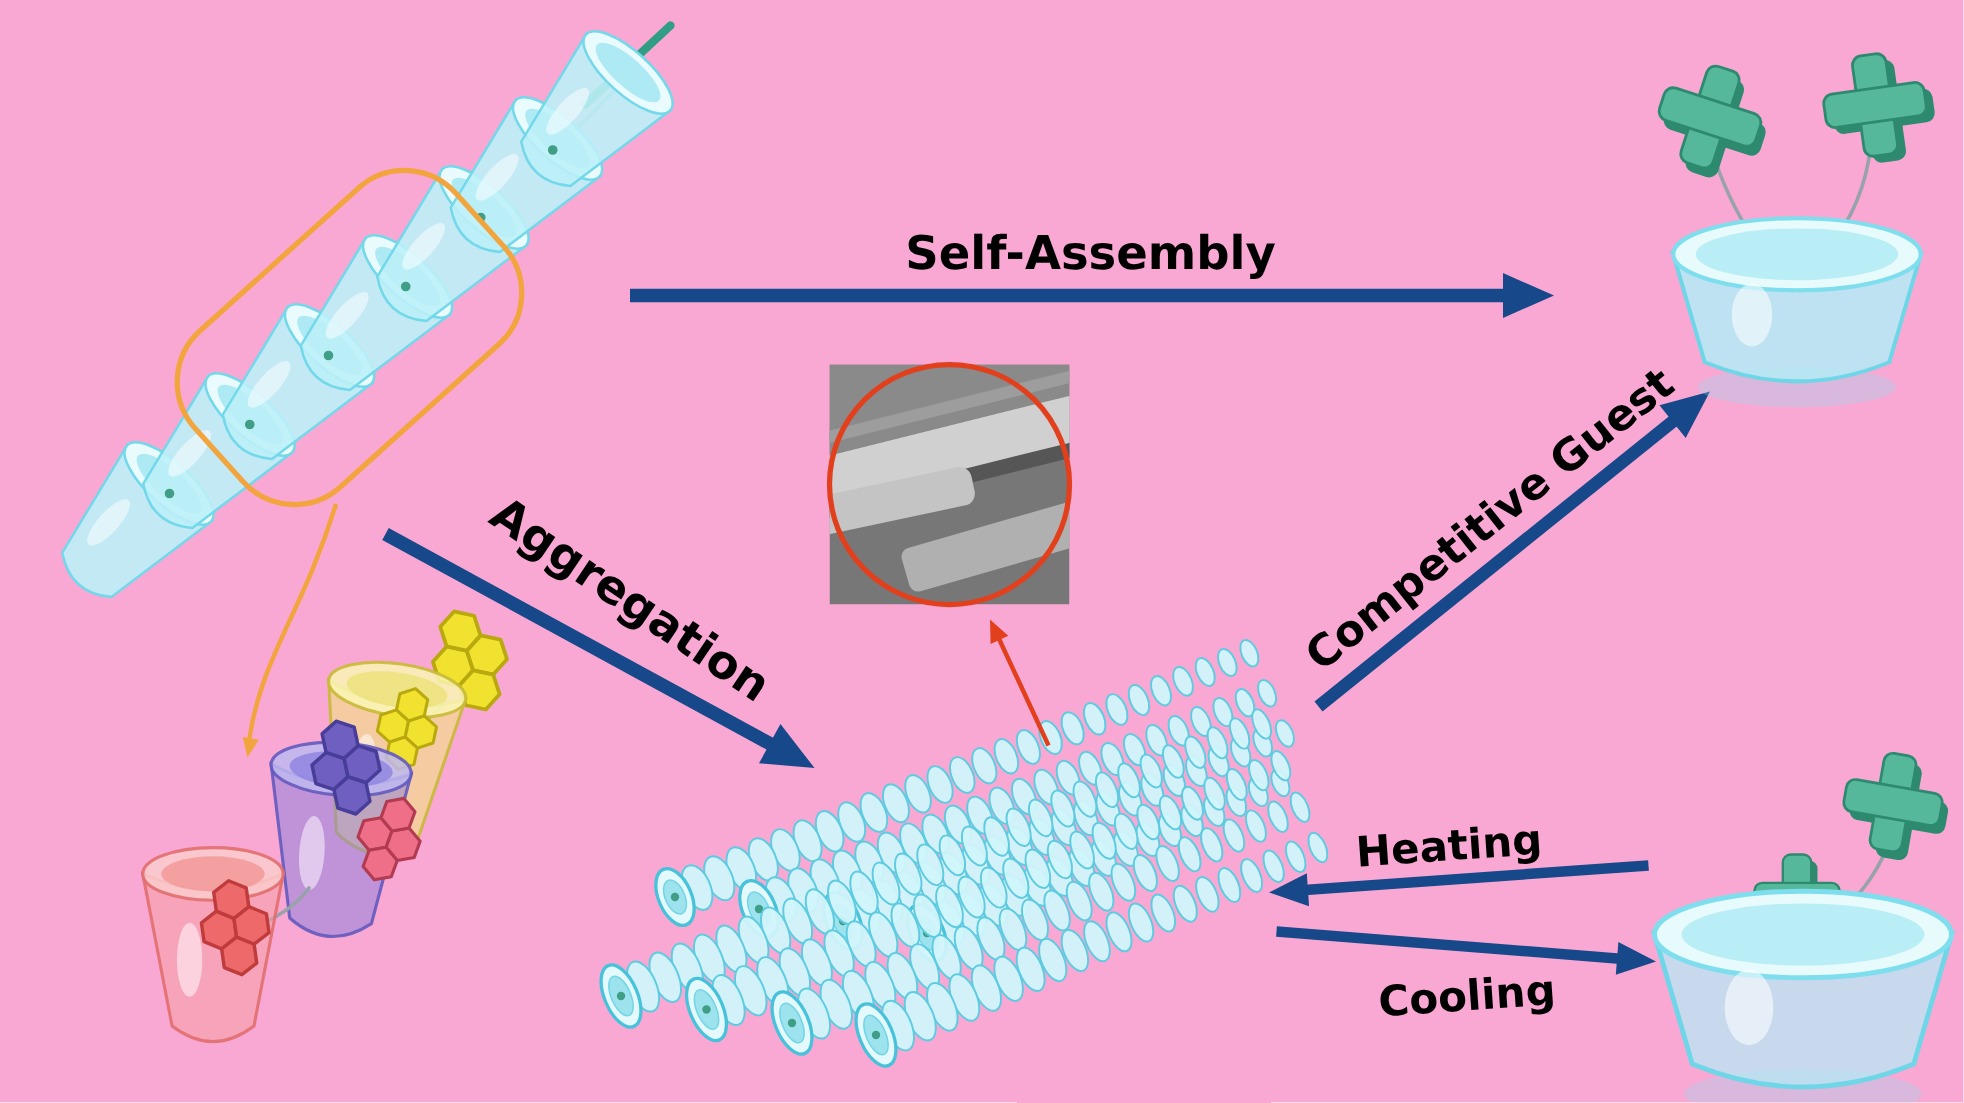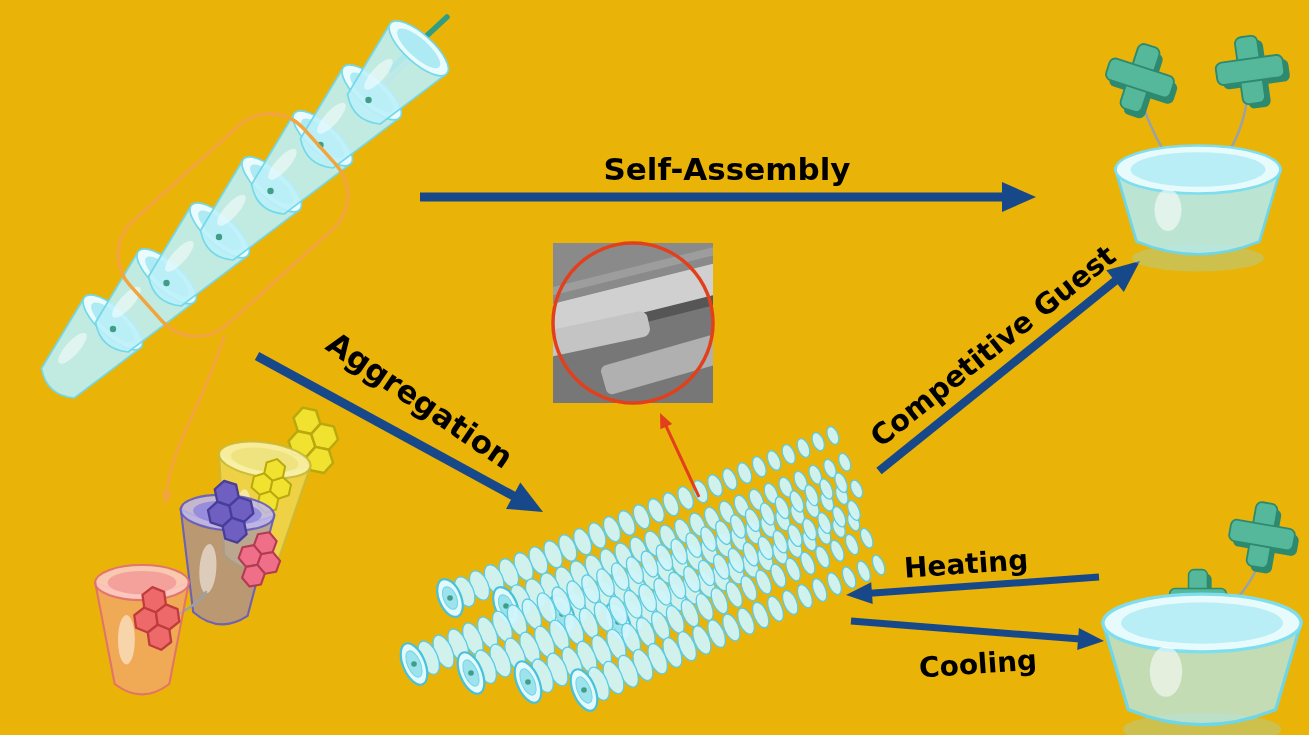--- a/index.html
+++ b/index.html
@@ -1,17 +1,17 @@
 <!DOCTYPE html>
 <html><head>
 <meta charset="utf-8">
 <style>
   html,body{margin:0;padding:0;background:#fff;}
   #canvas{
-    position:relative;width:1309px;height:735px;background:#eab308;
+    position:relative;width:1309px;height:735px;background:#f9a8d4;
     overflow:hidden;font-family:"DejaVu Sans","Liberation Sans",sans-serif;
   }
   #art{position:absolute;left:0;top:0;}
   .label{
     position:absolute;font-weight:bold;color:#000;white-space:nowrap;
     transform-origin:center;user-select:none;
   }
   .lbl-self{left:727px;top:169px;font-size:31px;transform:translate(-50%,-50%);}
   .lbl-agg{left:420px;top:400px;font-size:31px;transform:translate(-50%,-50%) rotate(34deg);}
   .lbl-comp{left:993px;top:346px;font-size:29px;transform:translate(-50%,-50%) rotate(-38.5deg);}

